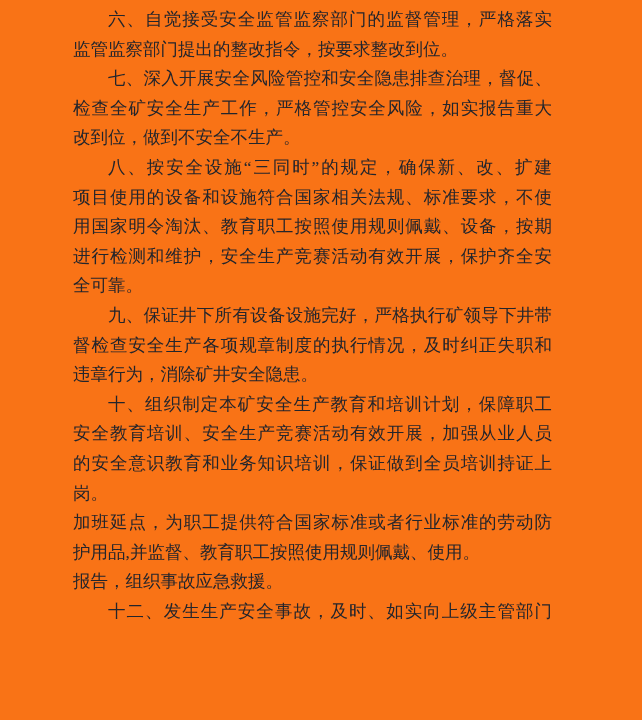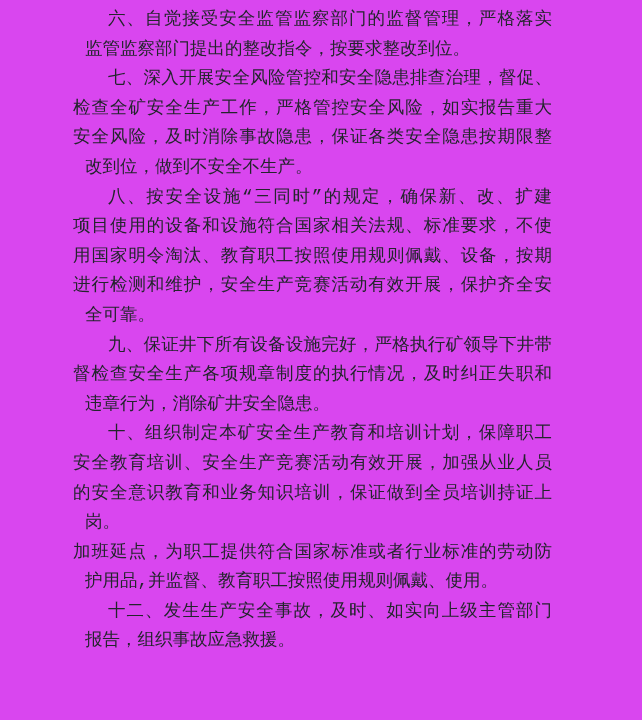--- a/index.html
+++ b/index.html
@@ -30,37 +30,35 @@
     text-align: justify;
     text-align-last: justify;
     white-space: normal;
     letter-spacing: 0;
   }
   .ln.first {
     text-indent: 2em;
   }
   .ln.last {
     text-align-last: auto;
-    margin-left: 12px;
   }
 </style>
 </head>
 <body style="background: rgb(255, 255, 255);">
 
-<div class="page" style="background: #d946ef; color: rgb(35, 37, 44); font-family: Liberation Mono, monospace;">
+<div class="page" style="background: #f97316; color: rgb(35, 37, 44);">
 
   <div class="para">
     <div class="ln first">六、自觉接受安全监管监察部门的监督管理，严格落实</div>
     <div class="ln last">监管监察部门提出的整改指令，按要求整改到位。</div>
   </div>
 
   <div class="para">
     <div class="ln first">七、深入开展安全风险管控和安全隐患排查治理，督促、</div>
     <div class="ln">检查全矿安全生产工作，严格管控安全风险，如实报告重大</div>
-    <div class="ln">安全风险，及时消除事故隐患，保证各类安全隐患按期限整</div>
     <div class="ln last">改到位，做到不安全不生产。</div>
   </div>
 
   <div class="para">
     <div class="ln first">八、按安全设施“三同时”的规定，确保新、改、扩建</div>
     <div class="ln">项目使用的设备和设施符合国家相关法规、标准要求，不使</div>
     <div class="ln">用国家明令淘汰、教育职工按照使用规则佩戴、设备，按期</div>
     <div class="ln">进行检测和维护，安全生产竞赛活动有效开展，保护齐全安</div>
     <div class="ln last">全可靠。</div>
   </div>
@@ -77,17 +75,17 @@
     <div class="ln">的安全意识教育和业务知识培训，保证做到全员培训持证上</div>
     <div class="ln last">岗。</div>
   </div>
 
   <div class="para">
     <div class="ln">加班延点，为职工提供符合国家标准或者行业标准的劳动防</div>
     <div class="ln last">护用品,并监督、教育职工按照使用规则佩戴、使用。</div>
   </div>
 
   <div class="para">
+    <div class="ln last">报告，组织事故应急救援。</div>
     <div class="ln first">十二、发生生产安全事故，及时、如实向上级主管部门</div>
-    <div class="ln last">报告，组织事故应急救援。</div>
   </div>
 
 </div>
 
 </body></html>

